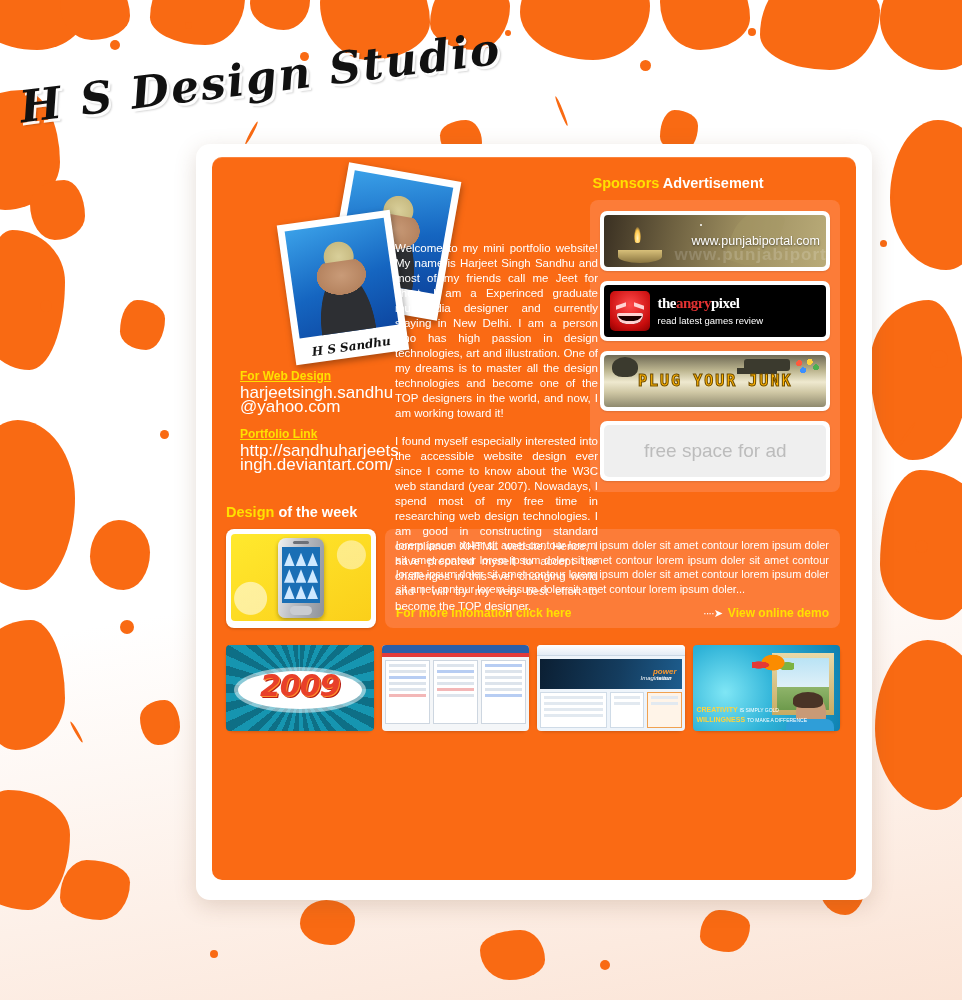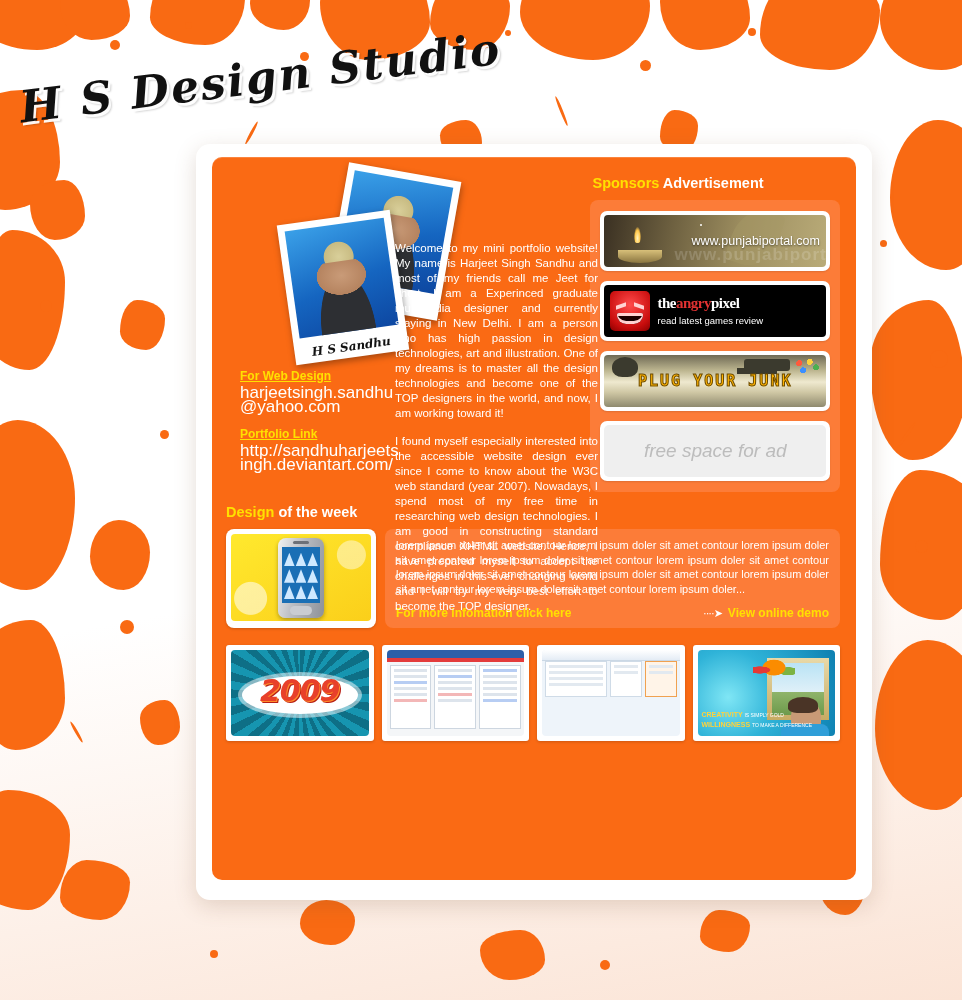--- a/index.html
+++ b/index.html
@@ -261,21 +261,20 @@
     color: #ffb300;
     -webkit-text-stroke: 1px #6b4a00;
     text-shadow: 0 1px 0 #fff1b8;
   }
 
   
   .ad-free {
     background: #efefef;
     justify-content: center;
     border-radius: 5px;
-    font-style: italic;
   }
   .ad-free span {
     color: #bcbcbc; font-size: 19px;
   }
 
   
   #dotw-section { padding: 12px 16px 0 14px; }
   #dotw-body { display: flex; margin-top: 2px; border-radius: 31px; }
   #dotw-thumb {
     background: #ffffff; border-radius: 8px; padding: 5px;
@@ -335,21 +334,21 @@
   .dotw-link {
     color: #ffe000; font-size: 12px; font-weight: bold; text-decoration: none;
   }
   #demo-wrap { display: flex; align-items: center; gap: 6px; }
   #arrow-icon { color: #ffffff; font-size: 11px; letter-spacing: -1px; }
 
   
   #portfolio-section { padding: 15px 16px 0 14px; }
   #portfolio-grid { display: flex; gap: 8px; margin-top: 2px; }
   .port-card {
-    background: #ffffff; border-radius: 3px; padding: 5px;
+    background: #ffffff; border-radius: 8px; 
     box-shadow: 0 1px 3px rgba(0,0,0,0.18);
     flex: 1;
   }
   .port-shot { height: 86px; border-radius: 4px; position: relative; overflow: hidden; }
 
   
   .p1 {
     background:
       repeating-conic-gradient(from 0deg at 50% 50%, #0e6f86 0deg 7deg, #1695b0 7deg 14deg),
       #0e6f86;
@@ -656,20 +655,23 @@
                 <div class="ln"></div>
                   <div class="ln blue"></div>
               </div>
             </div>
           </div>
         </div>
 
         <div class="port-card">
           <div class="port-shot p3">
             <div class="nav"></div>
+            <div class="hero">
+              <span><span>Imagination</span> <span>is our</span> <b>power</b></span>
+            </div>
             <div class="body">
               <div class="bx" style="flex:2;">
                 <div class="ln"></div>
                   <div class="ln"></div>
                 <div class="ln"></div>
                   <div class="ln"></div>
               </div>
               <div class="bx" style="flex:1;">
                 <div class="ln"></div>
                   <div class="ln"></div>

